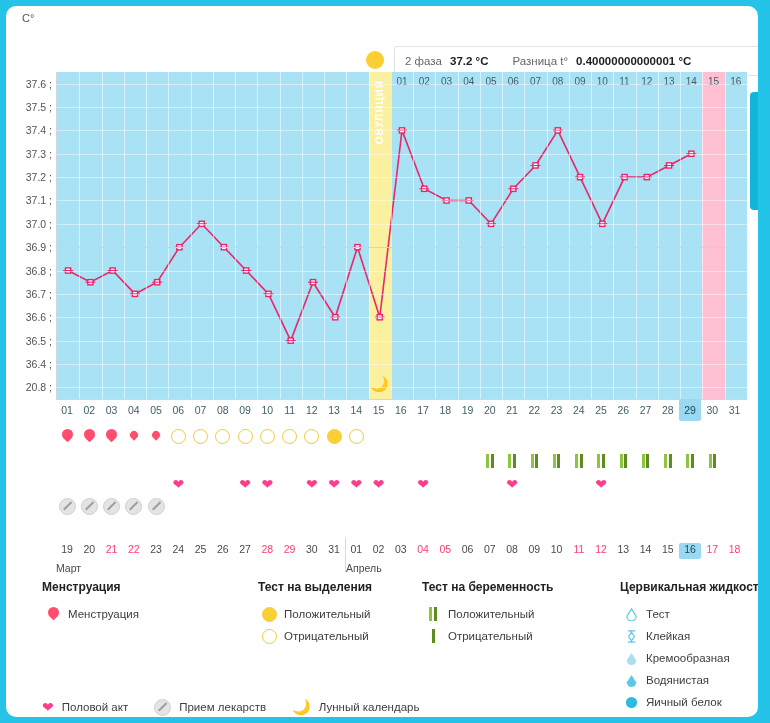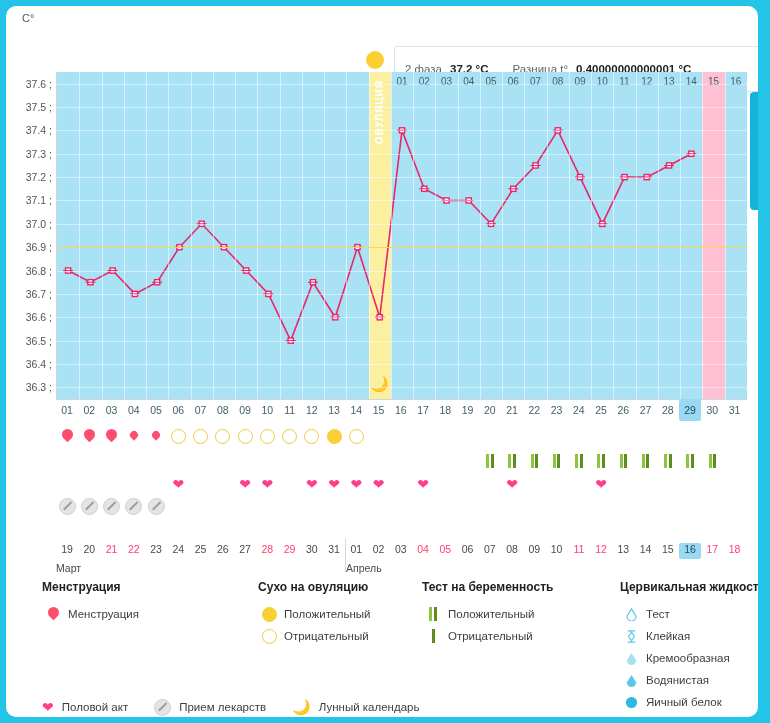--- a/index.html
+++ b/index.html
@@ -113,26 +113,26 @@
           <div class="ylab" style="top: 113.75px;">37.3 ;</div>
           <div class="ylab" style="top: 137.107px;">37.2 ;</div>
           <div class="ylab" style="top: 160.464px;">37.1 ;</div>
           <div class="ylab" style="top: 183.821px; text-align: right;">37.0 ;</div>
           <div class="ylab" style="top: 207.179px;">36.9 ;</div>
           <div class="ylab" style="top: 230.536px;">36.8 ;</div>
           <div class="ylab" style="top: 253.893px;">36.7 ;</div>
           <div class="ylab" style="top: 277.25px;">36.6 ;</div>
           <div class="ylab" style="top: 300.607px;">36.5 ;</div>
           <div class="ylab" style="top: 323.964px;">36.4 ;</div>
-          <div class="ylab" style="top: 347.321px;">36.3 ;</div>
+          <div class="ylab" style="top: 347.321px;">20.8 ;</div>
         </div>
     </div>
 
     <div class="ovdot" style="left:360px;top:45px;"></div>
-    <div class="info" style="left:388px;top:40px;width:352px;padding:8px 10px;">
+    <div class="info" style="left:388px;top:40px;width:352px;padding:0 10px;">
       <span class="lbl">2 фаза</span>
       <span class="val" style="margin-right:24px;">37.2 °C</span>
       <span class="lbl">Разница t°</span>
       <span class="val">0.40000000000001 °C</span>
     </div>
 
     <div class="plot" id="plot">
       <div class="ovul-band" id="ovulBand" style="left: 311.613px; width: 22.2581px;">
         <div class="ovul-label">
           <span>ОВУЛЯЦИЯ</span>
@@ -625,21 +625,21 @@
       <div class="legtitle">Менструация</div>
       <div class="legitem">
         <span class="ico">
             <span class="drop"></span>
           </span>
         <span class="txt">Менструация</span>
       </div>
     </div>
 
     <div class="legcol" style="left:216px;width:160px;">
-      <div class="legtitle">Сухо на овуляцию</div>
+      <div class="legtitle">Тест на выделения</div>
       <div class="legitem">
         <span class="ico">
             <span class="circ filled"></span>
           </span>
         <span class="txt">Положительный</span>
       </div>
       <div class="legitem">
         <span class="ico">
             <span class="circ"></span>
           </span>

